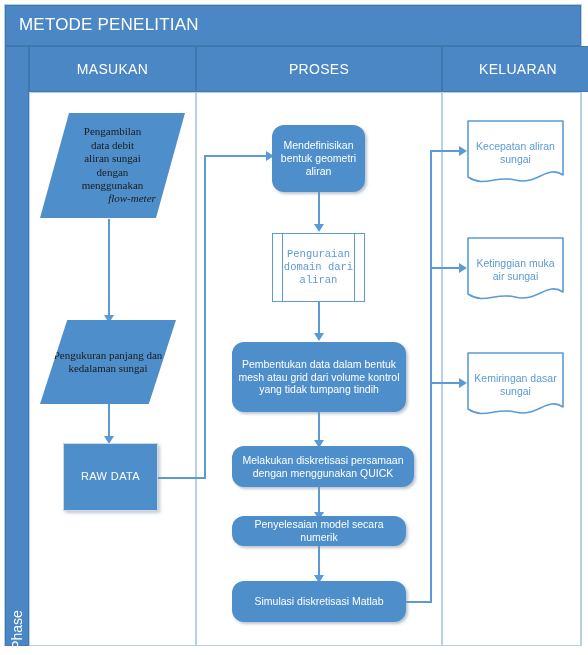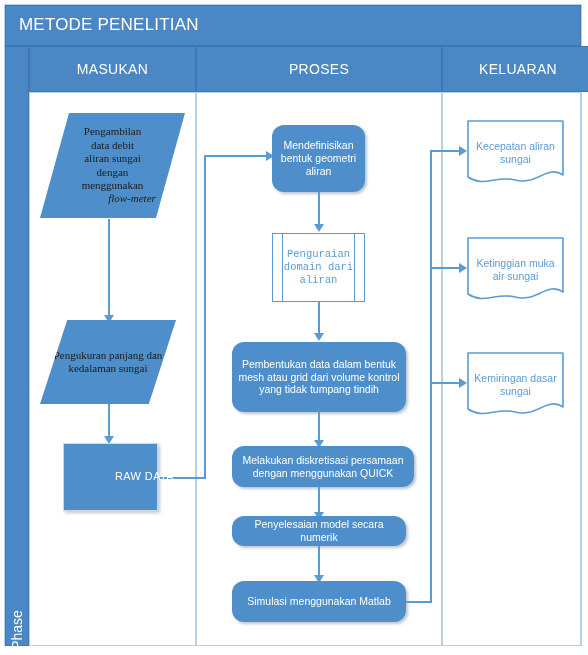--- a/index.html
+++ b/index.html
@@ -107,21 +107,21 @@
     box-shadow:2px 2px 3px rgba(130,150,170,.55);
   }
   .pbox .txt{font-size:10.5px;color:#ffffff;}
 
   
   .rawbox{
     background:#4e8fcb;
     border:1px solid #cfd8df;
     box-shadow:2px 2px 3px rgba(130,150,170,.5);
   }
-  .rawbox .txt{font-size:11px;color:#ffffff;letter-spacing:.4px;margin-left:34px;}
+  .rawbox .txt{font-size:11px;color:#ffffff;letter-spacing:.4px;}
 
   
   .predef{
     background:#ffffff;
     border:1.5px solid #5b9bd5;
   }
   .predef .txt{font-size:10.5px;color:#5b9bd5;}
   .predef .bar{
     position:absolute;top:0;height:100%;width:0;
     border-left:1.5px solid #5b9bd5;
@@ -258,21 +258,21 @@
 
   <div class="shape pbox" style="left:232px;top:446px;width:182px;height:41px;">
     <div class="txt">Melakukan diskretisasi persamaan dengan menggunakan QUICK</div>
   </div>
 
   <div class="shape pbox" style="left:232px;top:516px;width:174px;height:30px;">
     <div class="txt">Penyelesaian model secara numerik</div>
   </div>
 
   <div class="shape pbox" style="left:232px;top:581px;width:174px;height:41px;">
-    <div class="txt">Simulasi menggunakan Matlab</div>
+    <div class="txt">Simulasi diskretisasi Matlab</div>
   </div>
 
   <div class="shape doc" style="left:467px;top:120px;width:97px;height:68px;">
     <svg width="97" height="68" viewBox="0 0 97 68">
       <path d="M1 1 H96 V55 C80 44 70 66 48 60 C28 55 18 68 1 57 Z" fill="#ffffff" stroke="#5b9bd5" stroke-width="1.6" stroke-linejoin="round"></path>
     </svg>
     <div class="txt">Kecepatan aliran sungai</div>
   </div>
 
   <div class="shape doc" style="left:467px;top:237px;width:97px;height:68px;">

